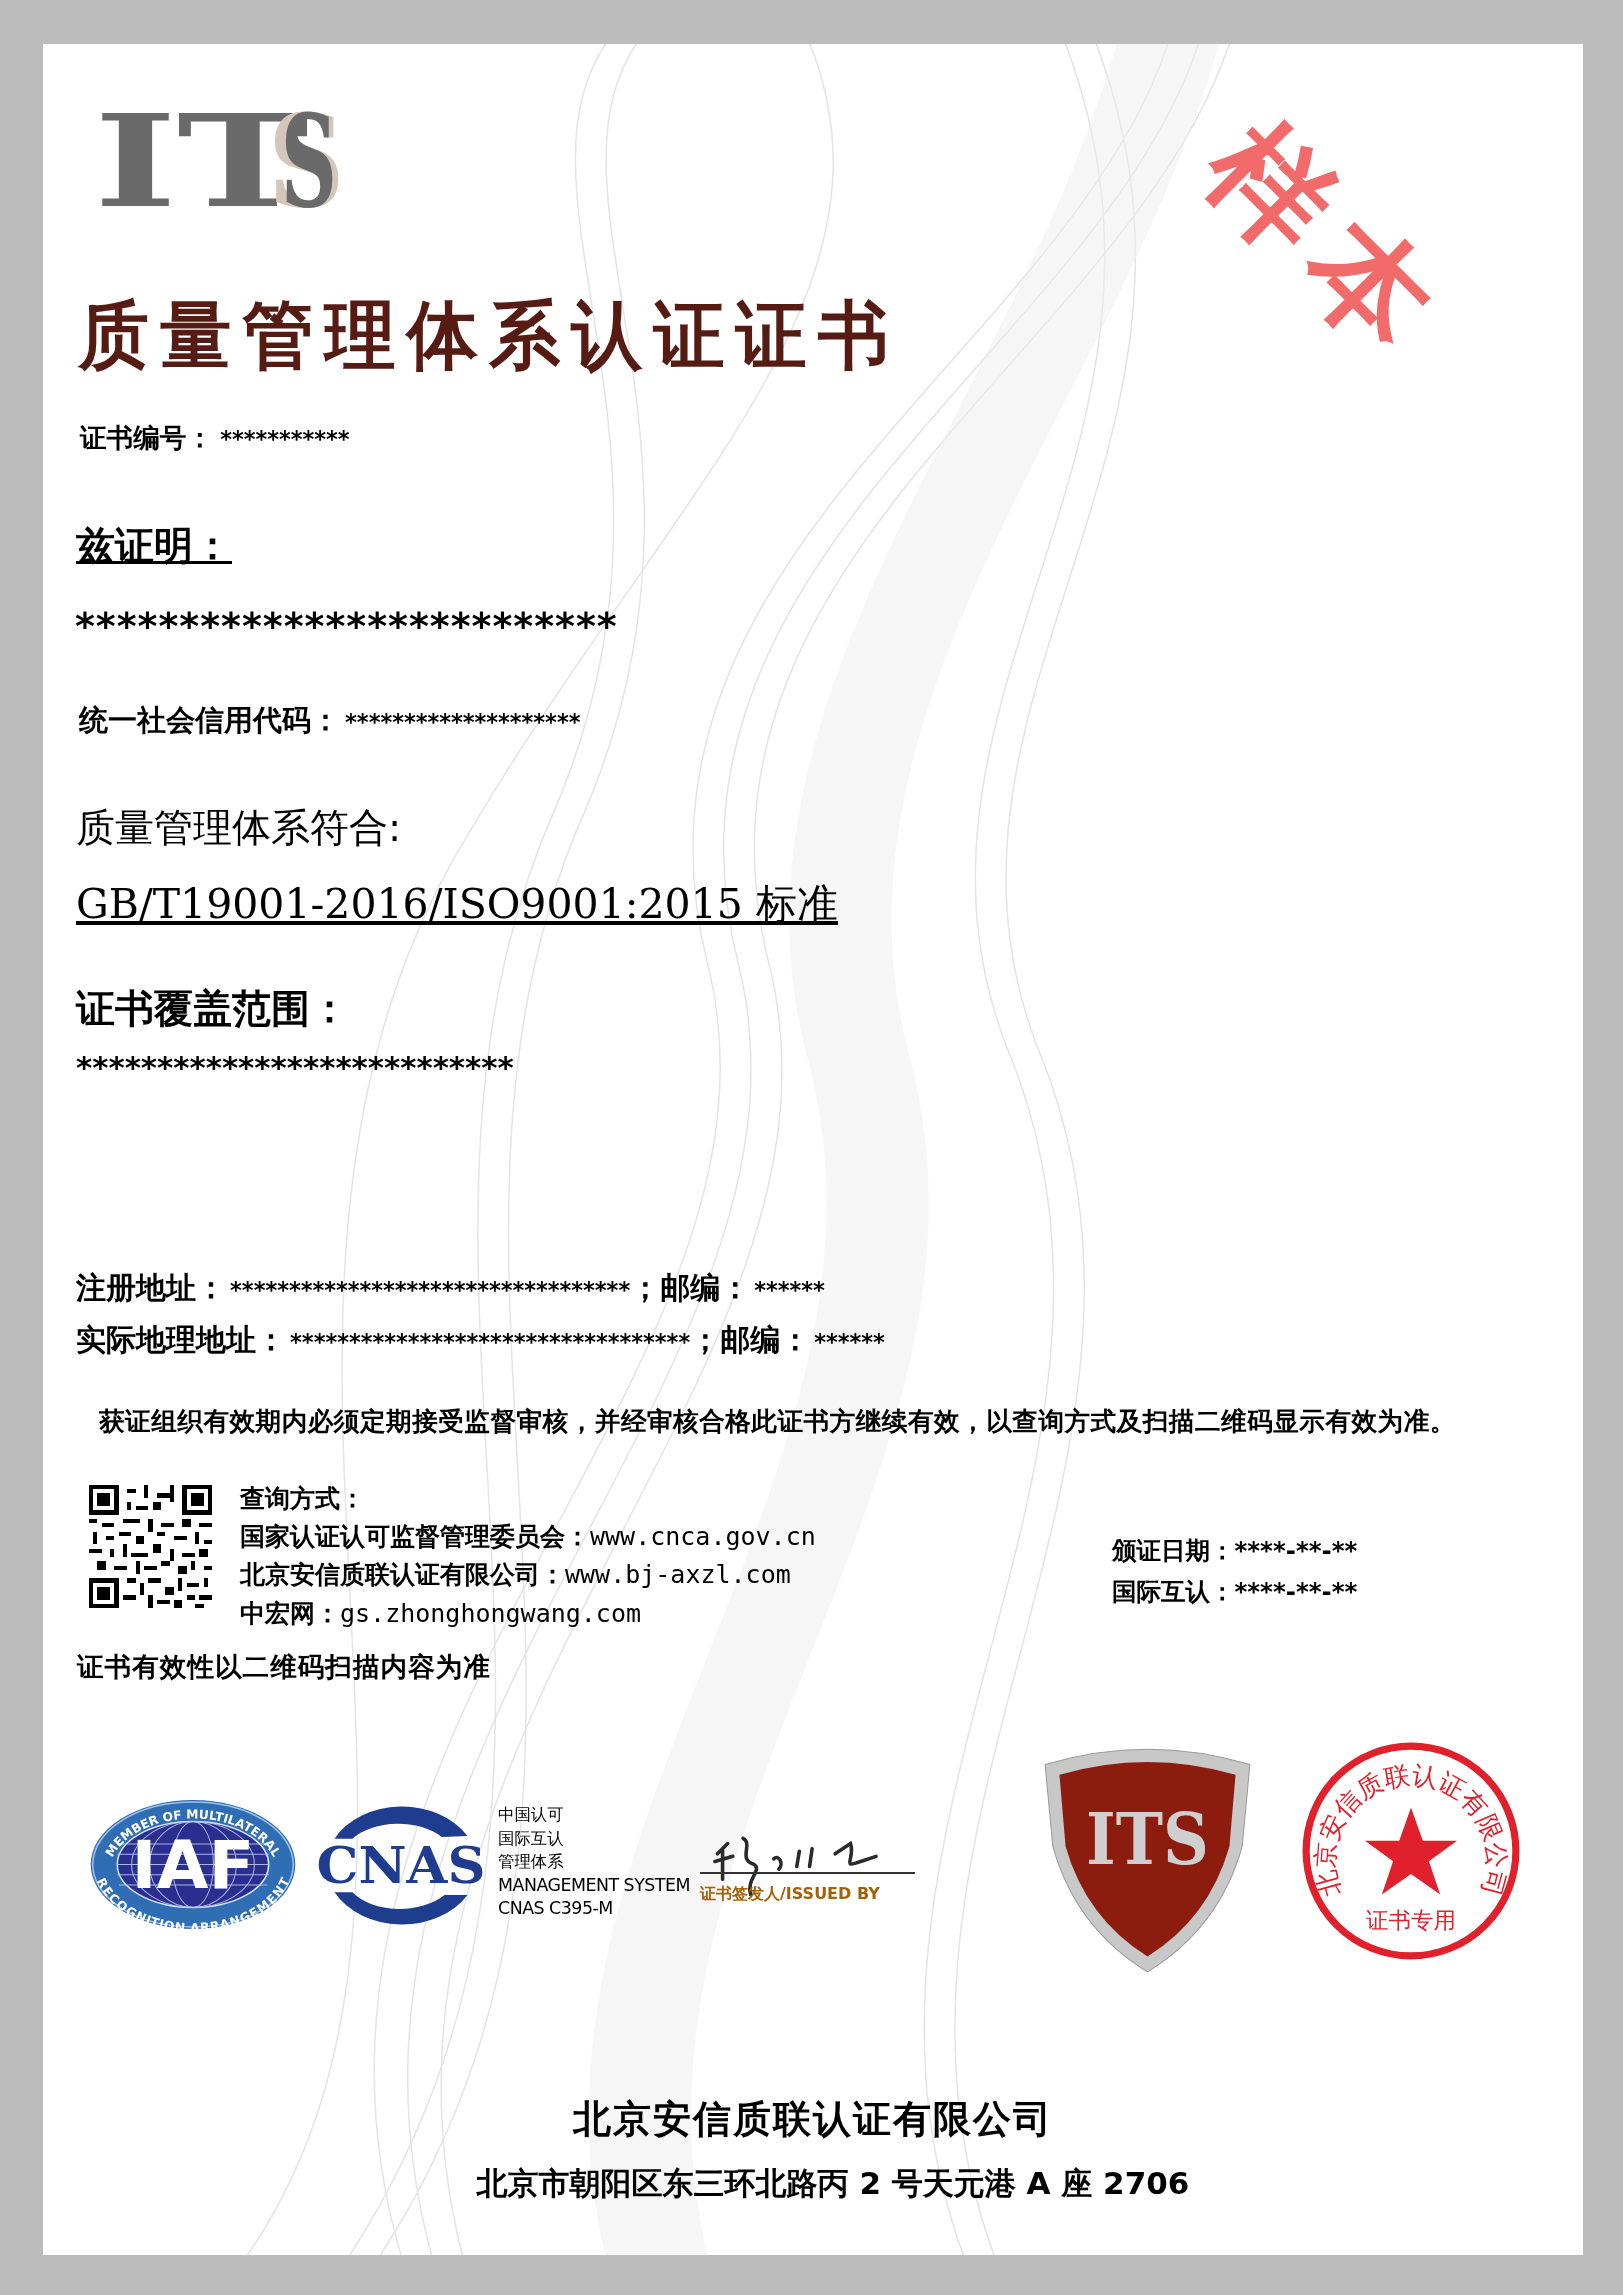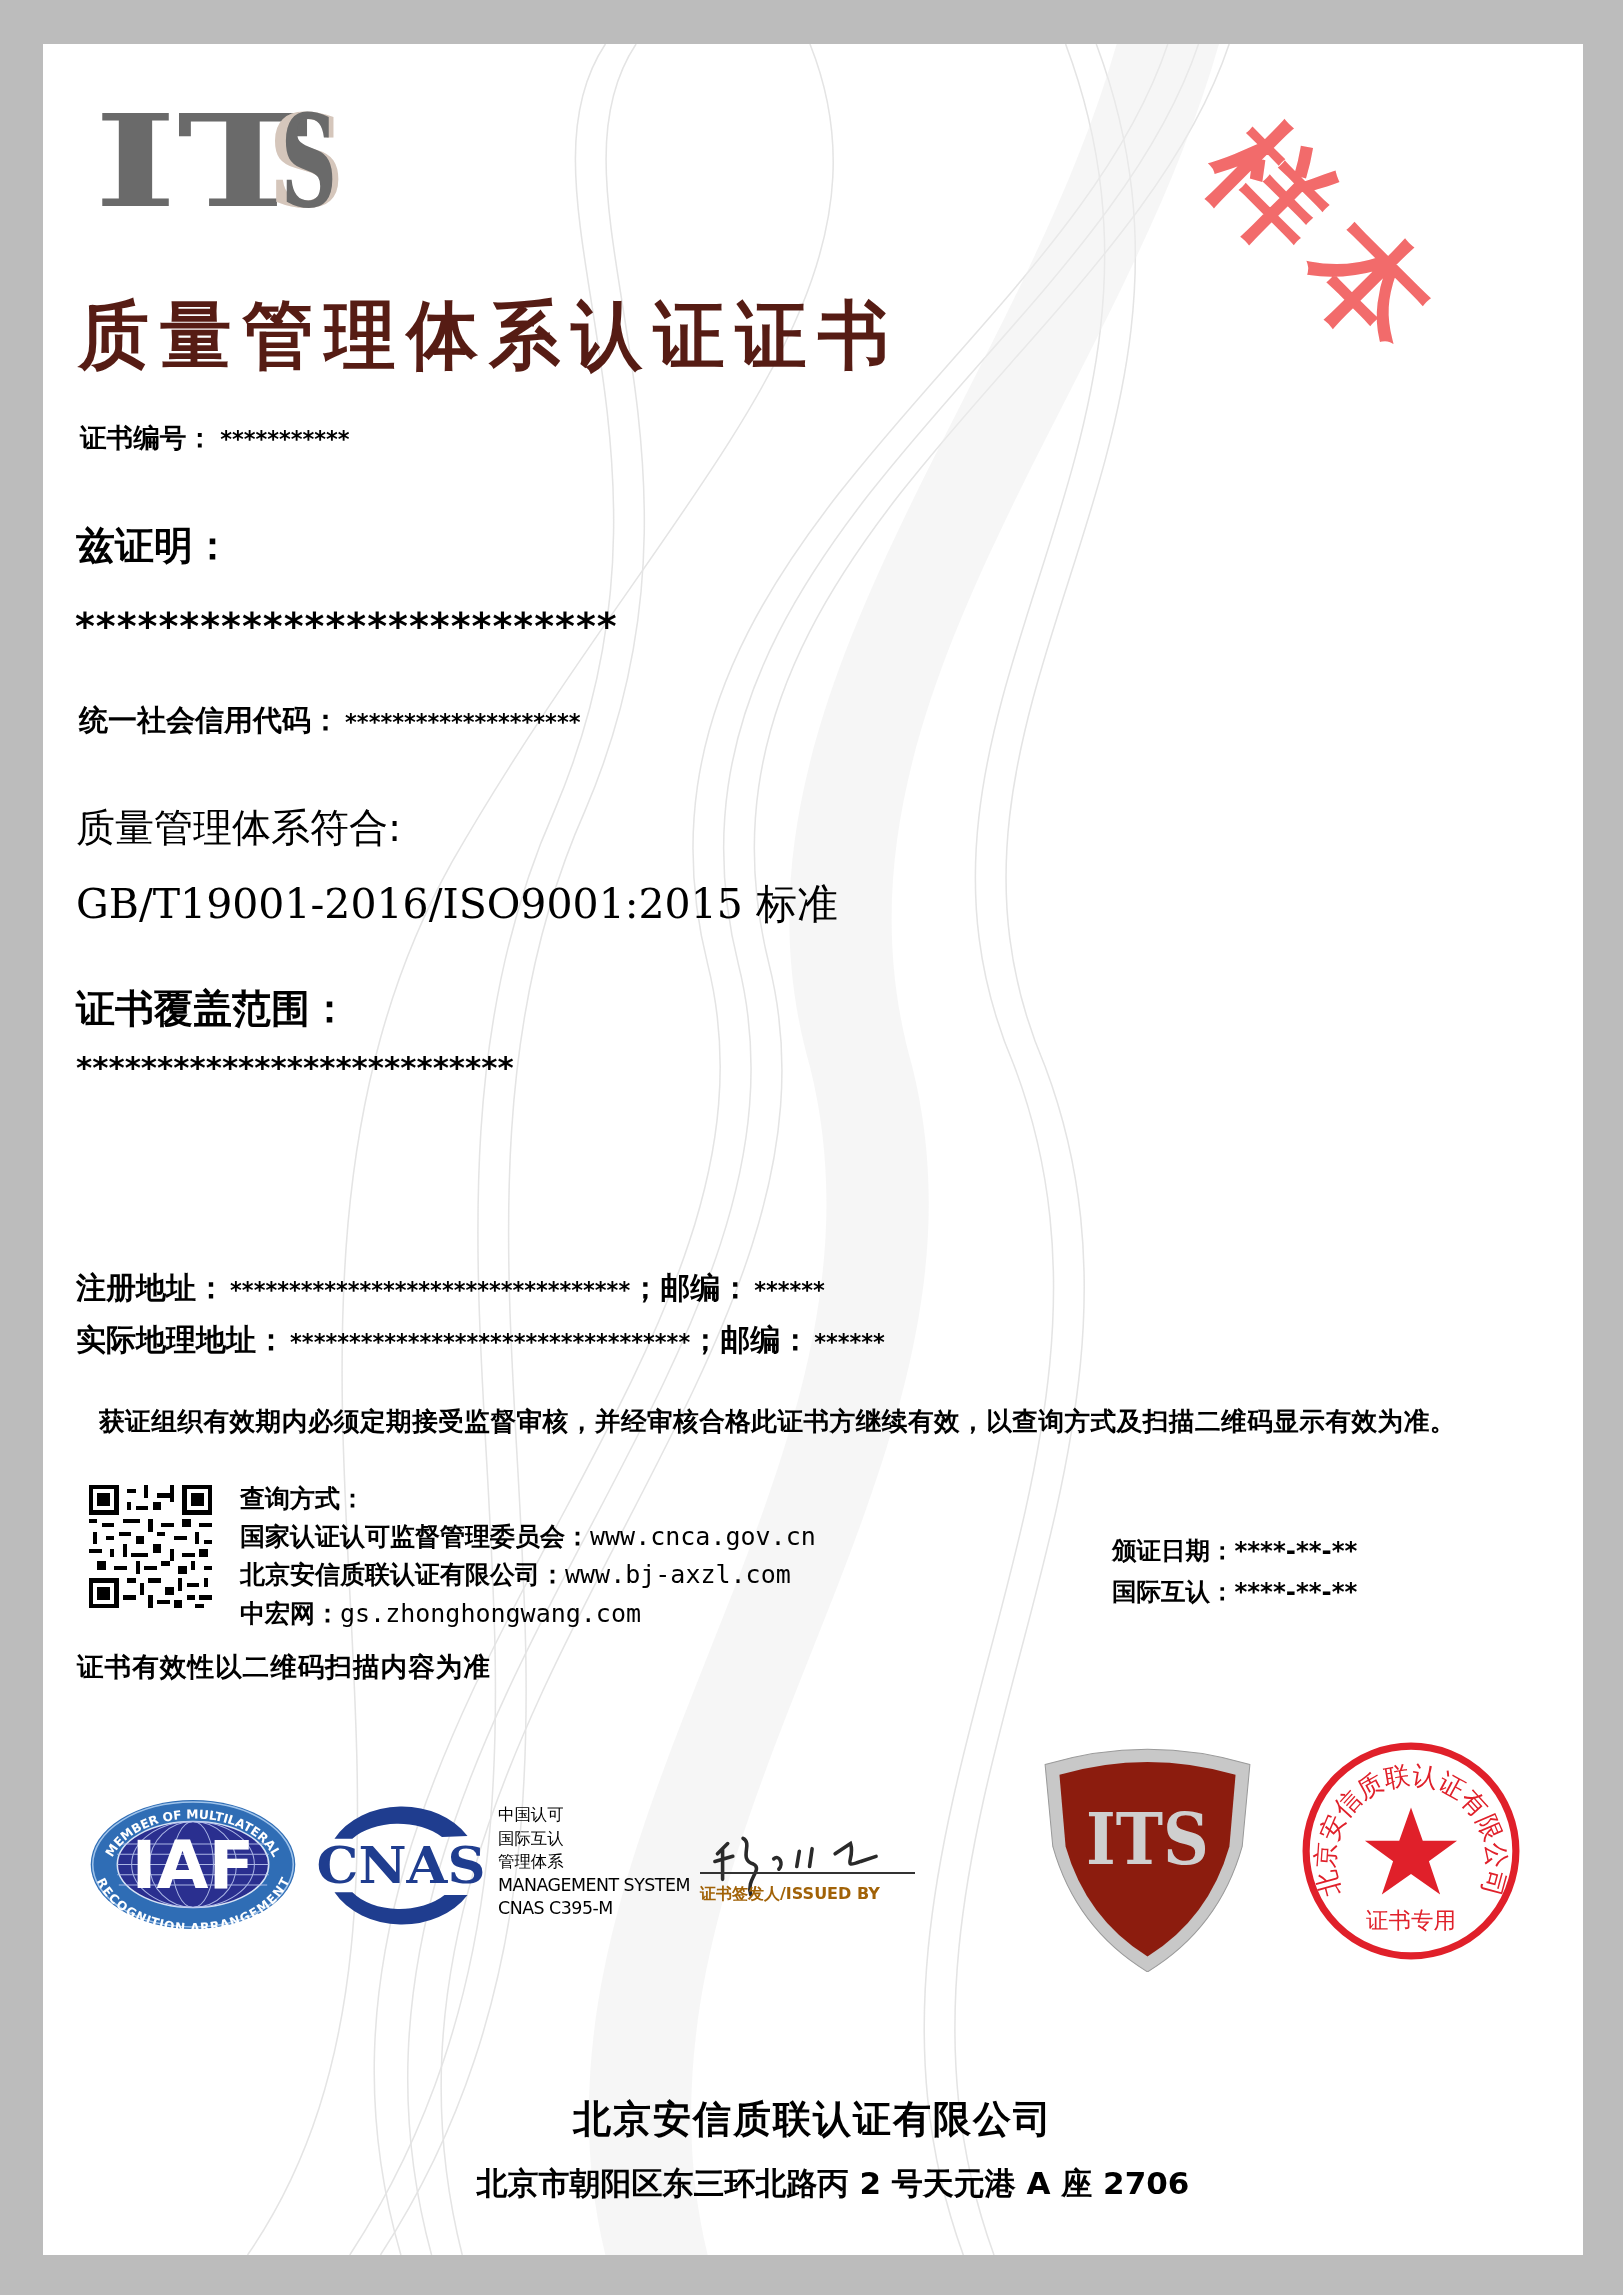--- a/index.html
+++ b/index.html
@@ -12,21 +12,21 @@
     color: #000;
   }
   .card {
     position: absolute; left: 43px; top: 44px;
     width: 1540px; height: 2211px;
     background: #ffffff;
     overflow: hidden;
   }
   .wave { position: absolute; left: 0; top: 0; width: 1540px; height: 2211px; pointer-events: none; }
   .abs { position: absolute; white-space: nowrap; }
-  .serif { font-family: "DejaVu Serif", "Liberation Serif", serif; }
+  .serif { font-family: "DejaVu Serif", "Liberation Serif", serif; text-decoration: underline; }
 
   
   .its-logo { left: 43px; top: 60px; width: 266px; height: 115px; margin-left: 8px; }
   .its-logo svg { width: 100%; height: 100%; }
 
   
   .sample-stamp {
     left: 1242px; top: 46px;
     font-size: 118px; font-weight: bold; color: #f26b6b;
     transform: rotate(45deg); transform-origin: 0 0;

